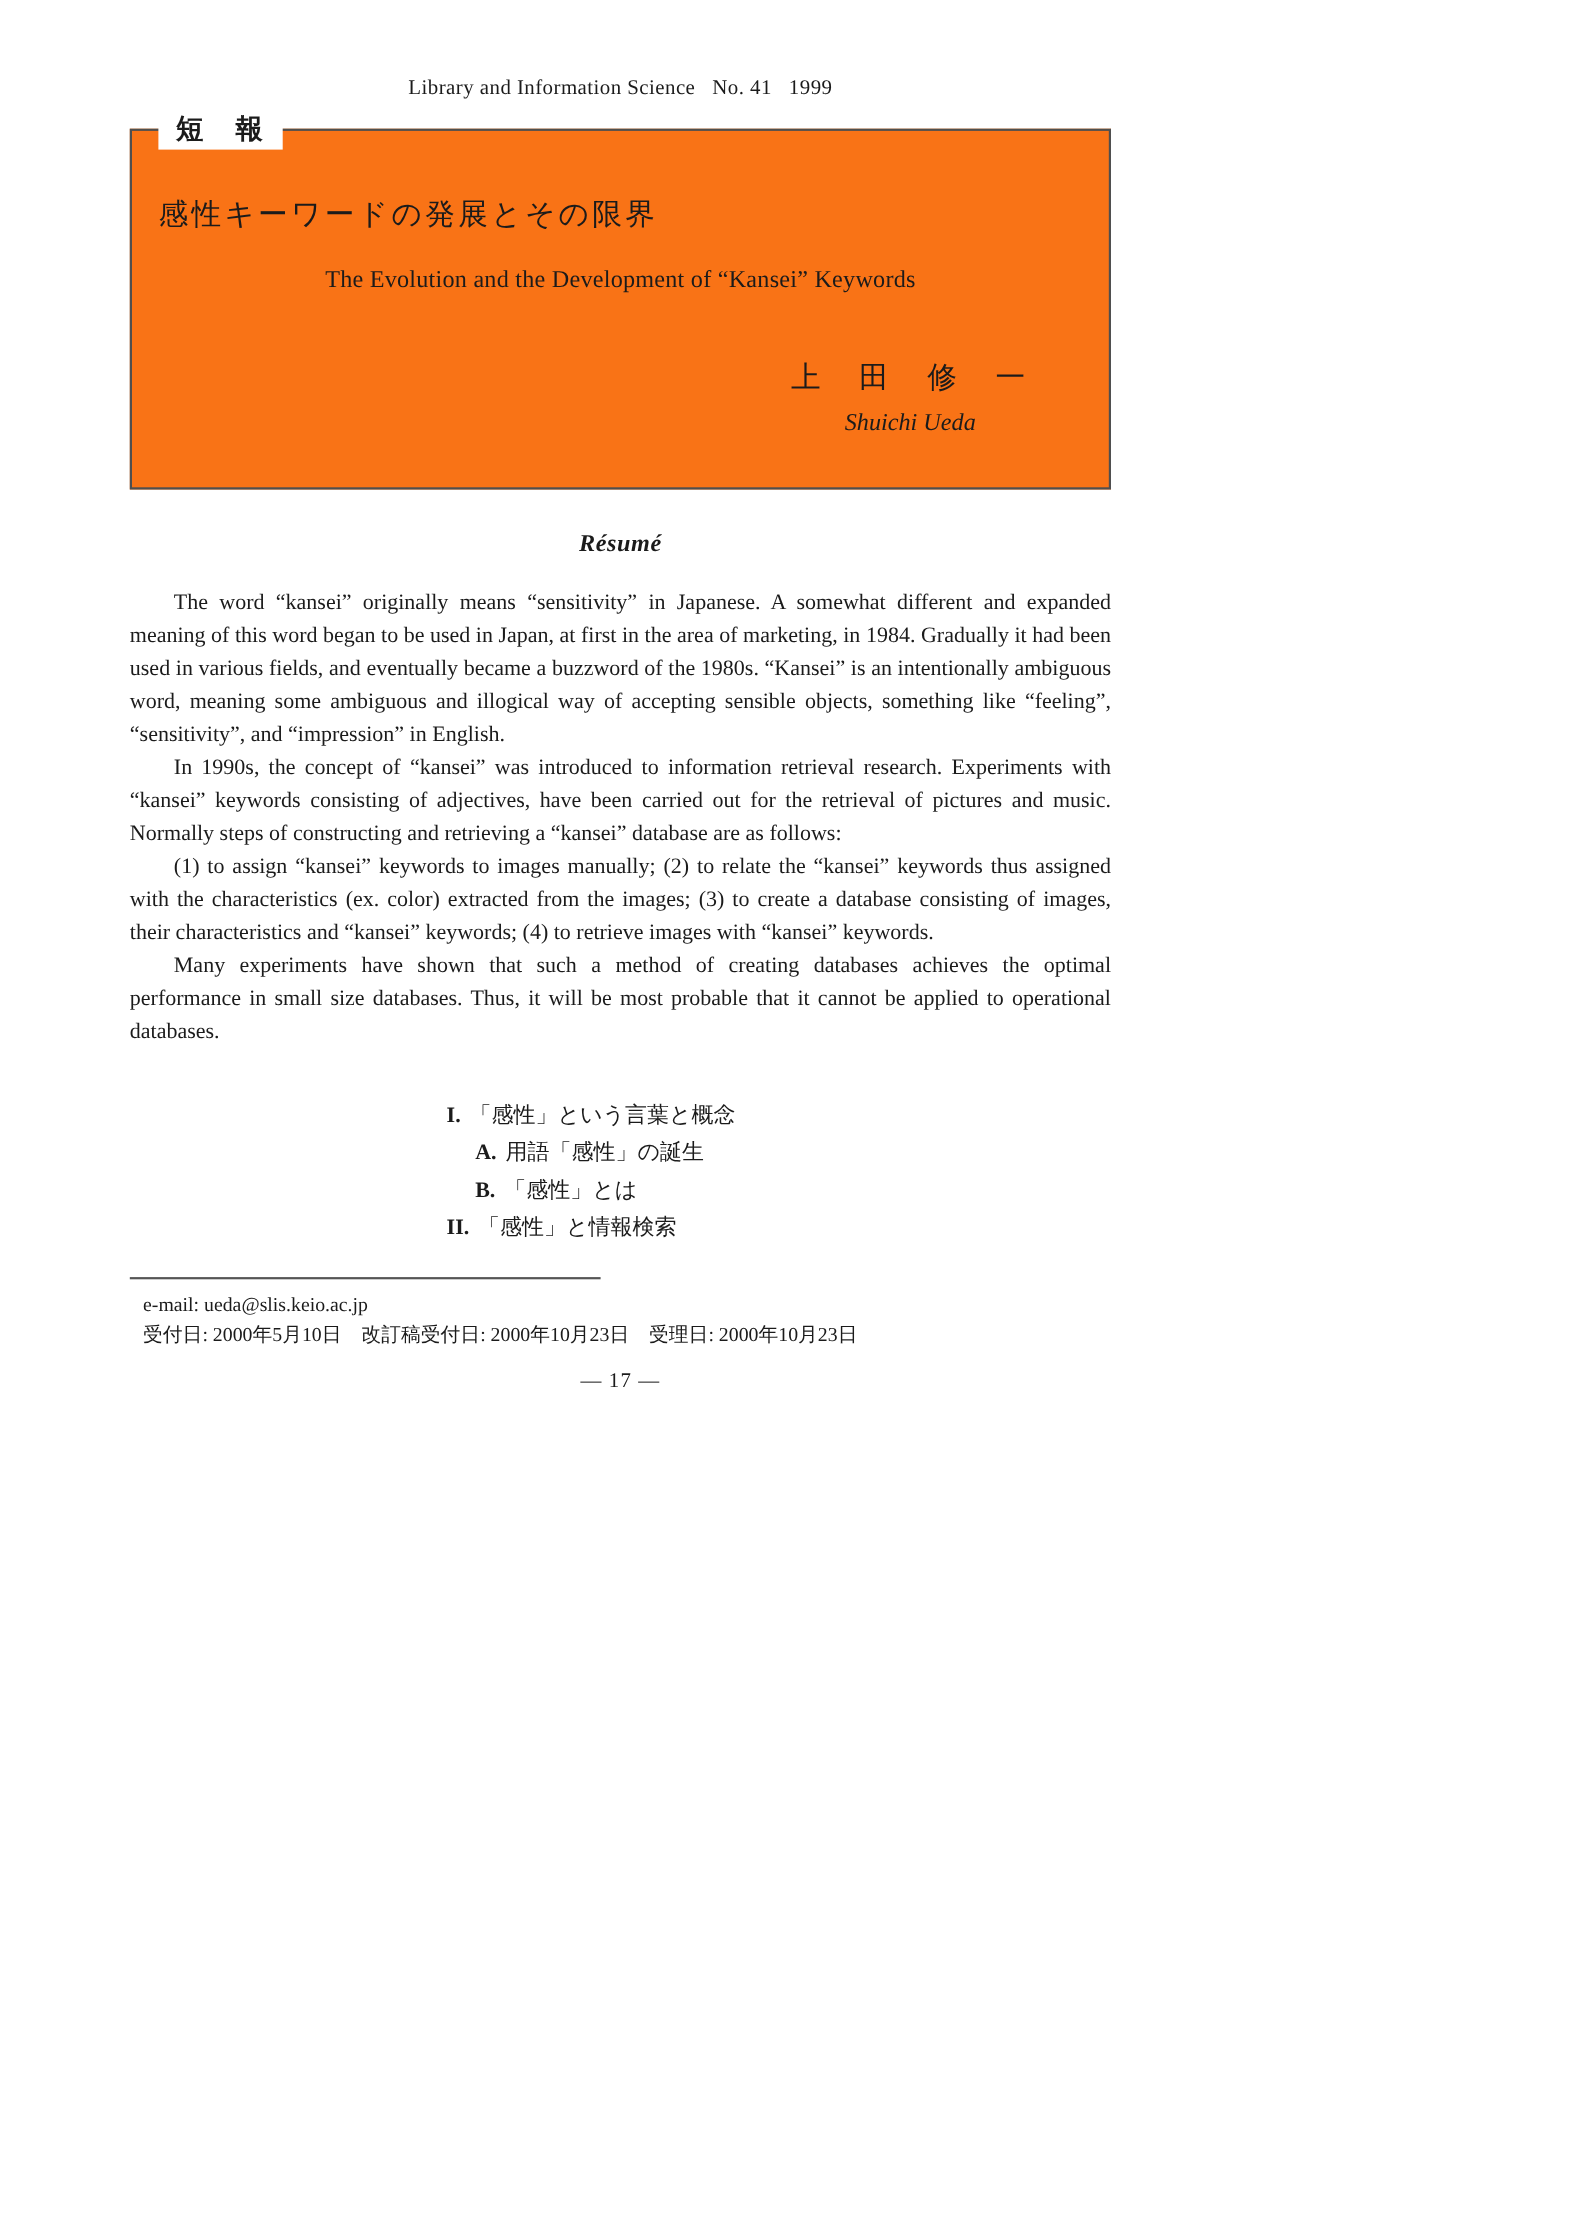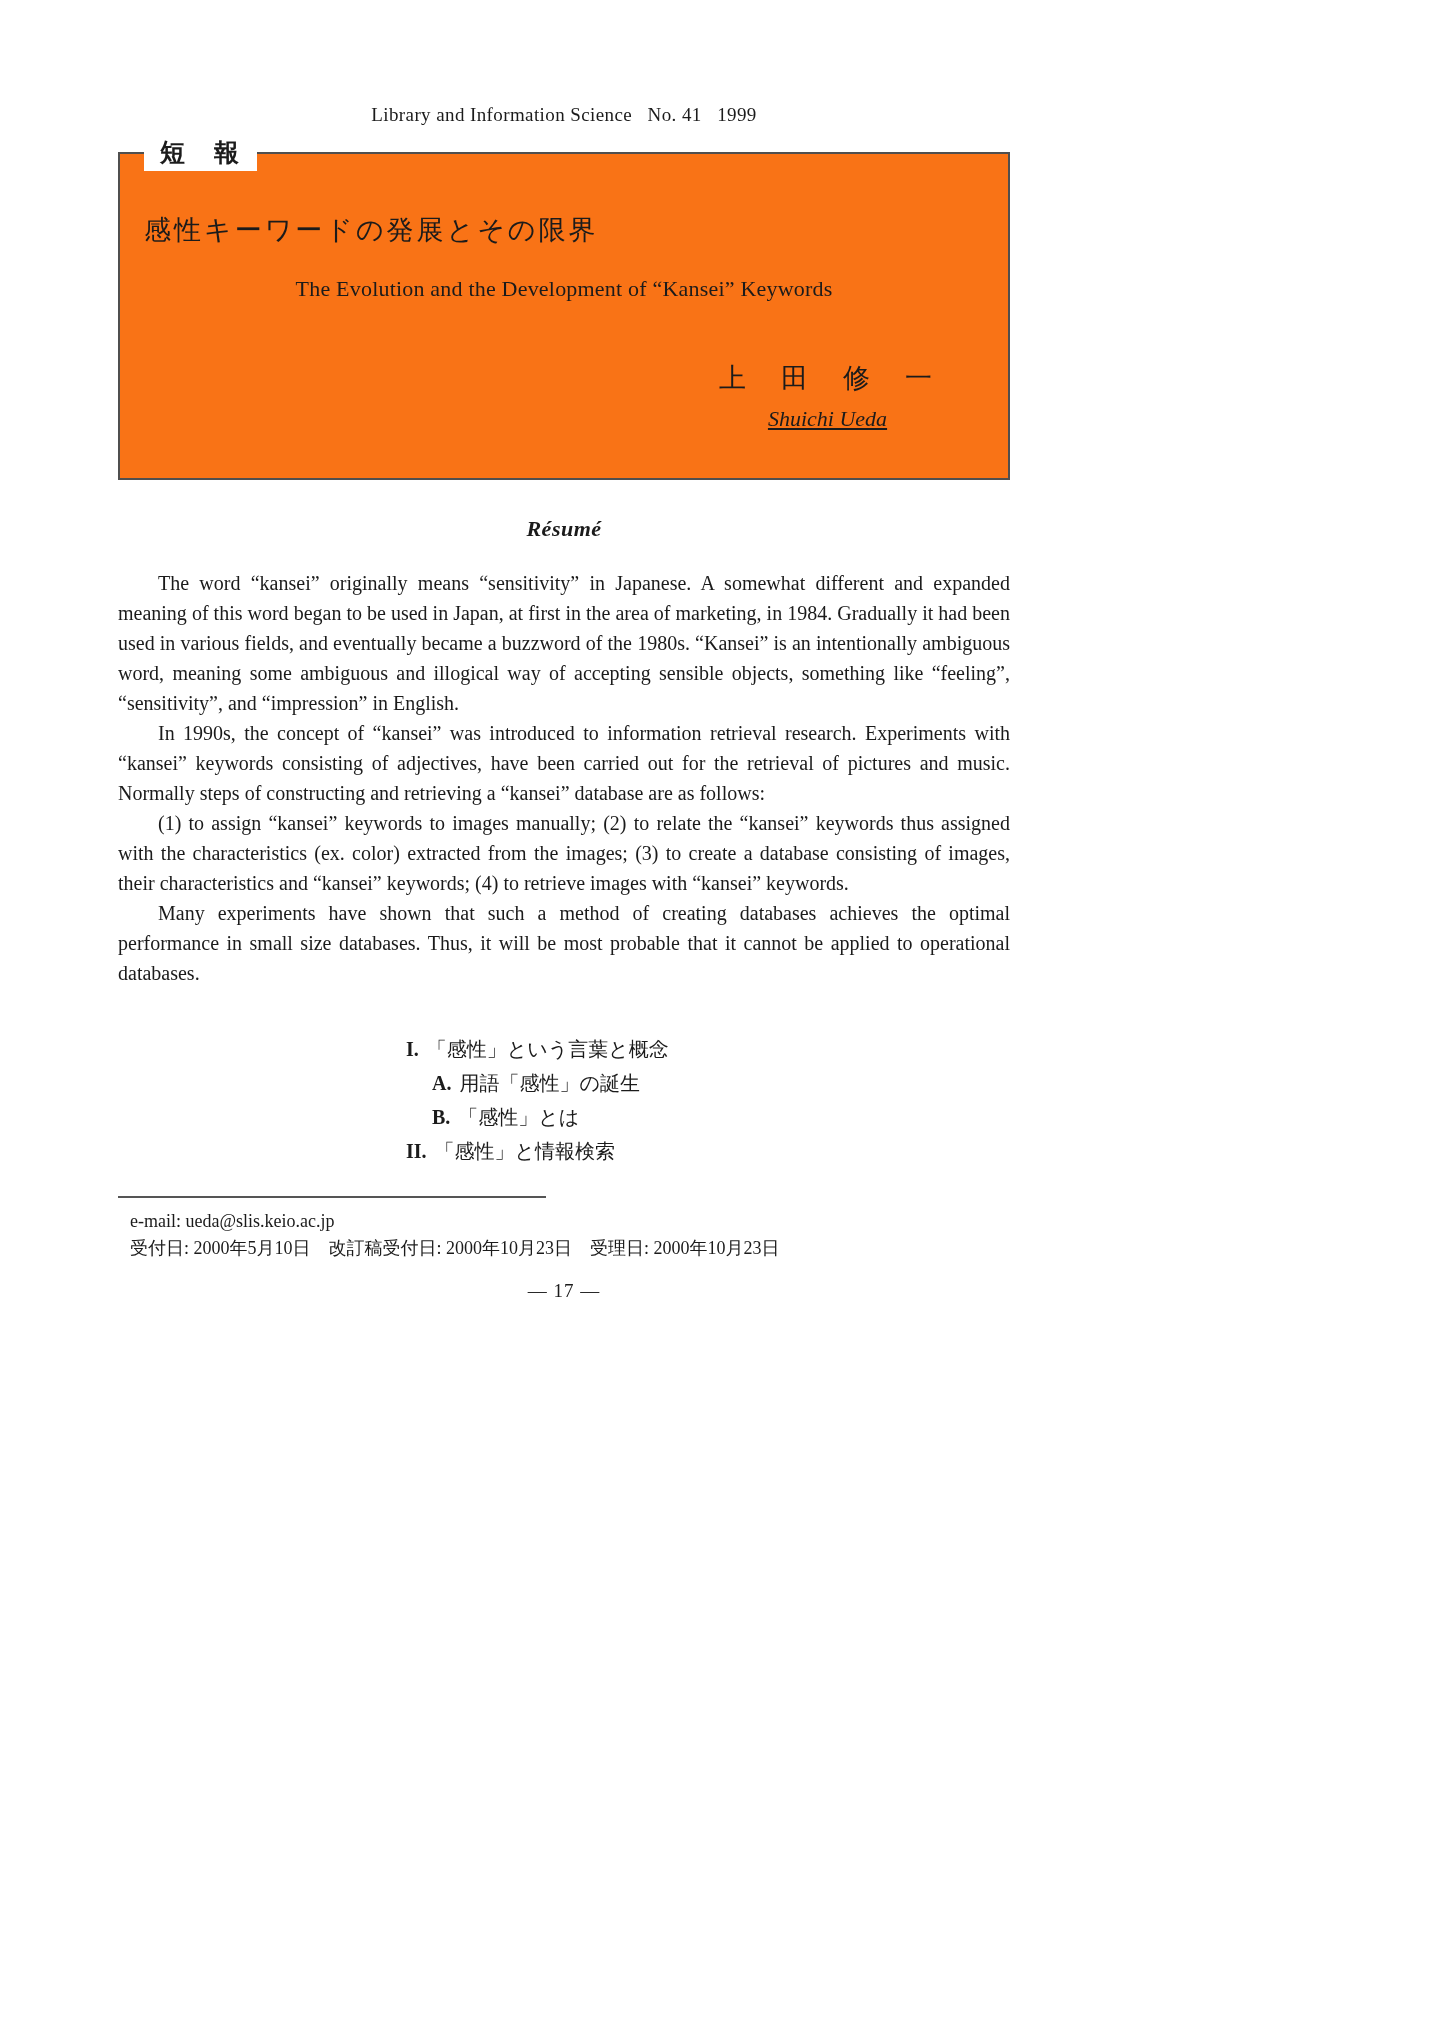--- a/index.html
+++ b/index.html
@@ -8,21 +8,21 @@
     width: 1433px; height: 2021px;
     position: relative;
     overflow: hidden;
     font-family: "Liberation Serif", serif;
     color: #1b1b1b;
   }
   .content {
     position: absolute;
     left: 118px; top: 0;
     width: 892px;
-    padding-top: 104px;
+    padding-top: 69px;
   }
   .journal-header {
     text-align: center;
     font-size: 19px;
     letter-spacing: 0.4px;
     white-space: pre;
   }
   .title-box {
     position: relative;
     margin-top: 26px;
@@ -52,21 +52,21 @@
     margin-top: 28px;
     letter-spacing: 0.2px;
   }
   .author-block {
     margin-top: 58px;
     text-align: right;
     padding-right: 48px;
   }
   .author-inner { display: inline-block; text-align: center; }
   .author-jp { font-size: 27px; letter-spacing: 4px; }
-  .author-en { font-size: 22px; font-style: italic; margin-top: 10px; text-decoration: underline; }
+  .author-en { font-size: 22px; font-style: italic; margin-top: 10px; }
   .resume-heading {
     margin-top: 36px;
     text-align: center;
     font-size: 22px;
     font-style: italic;
     font-weight: bold;
     letter-spacing: 0.5px;
   }
   .body-text {
     margin-top: 26px;

